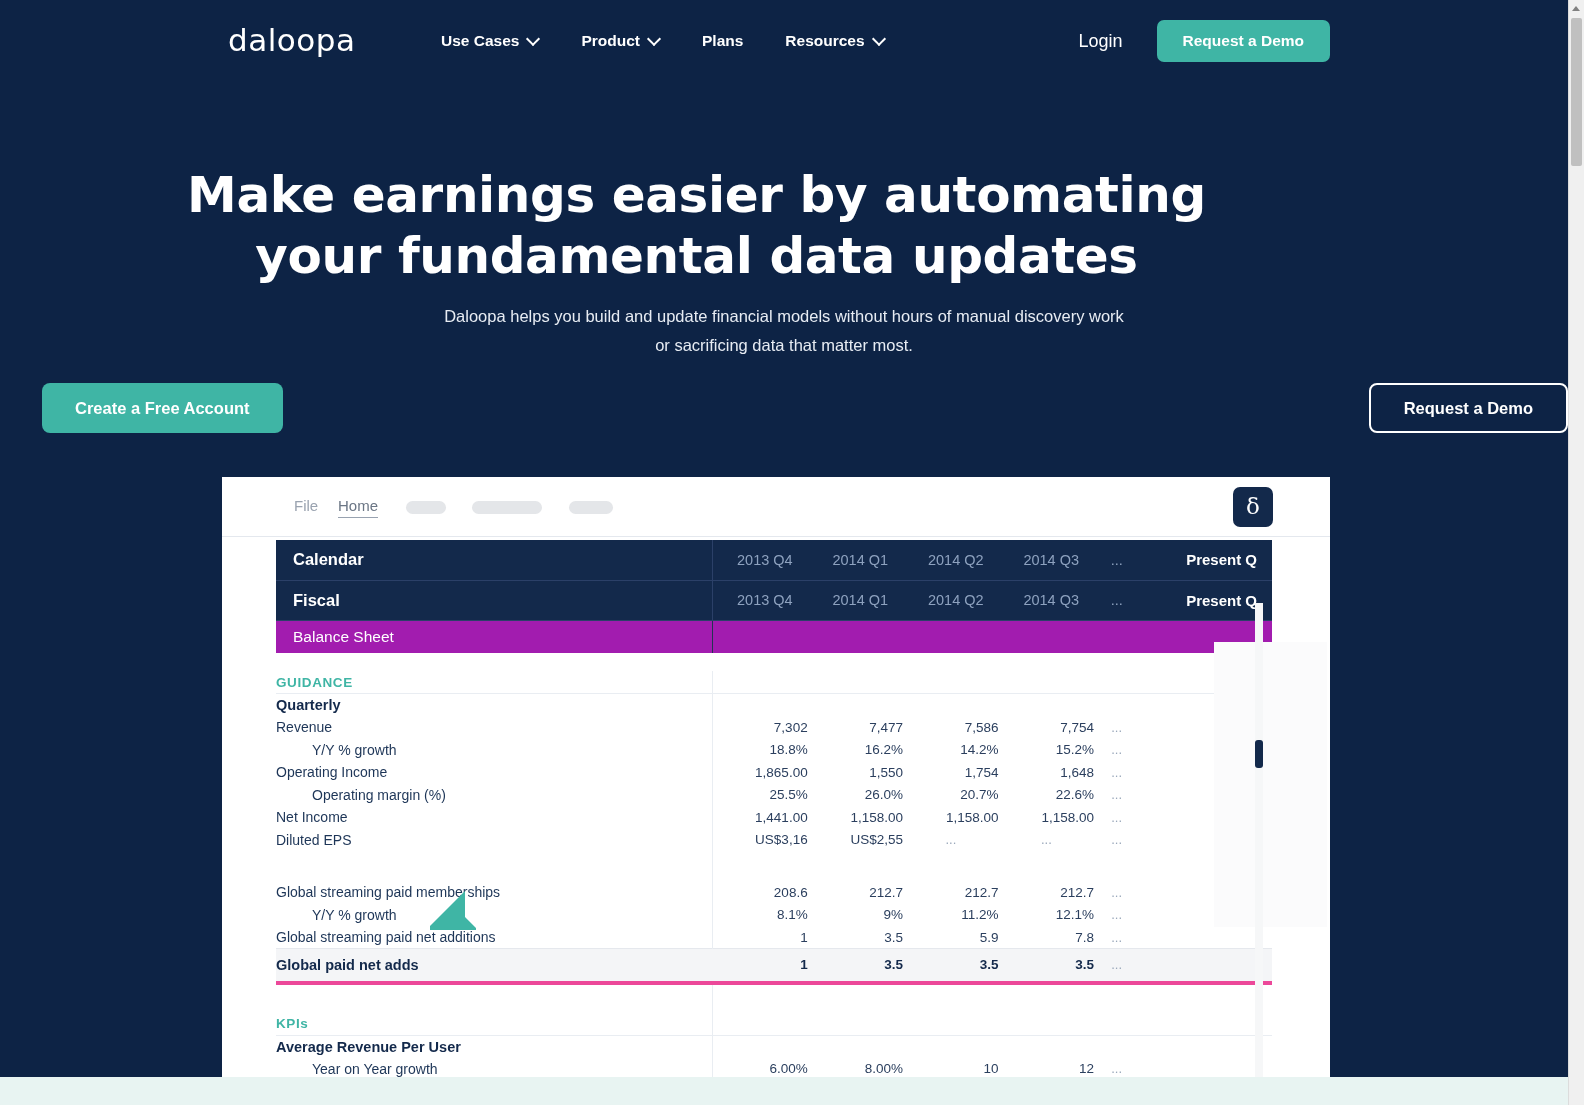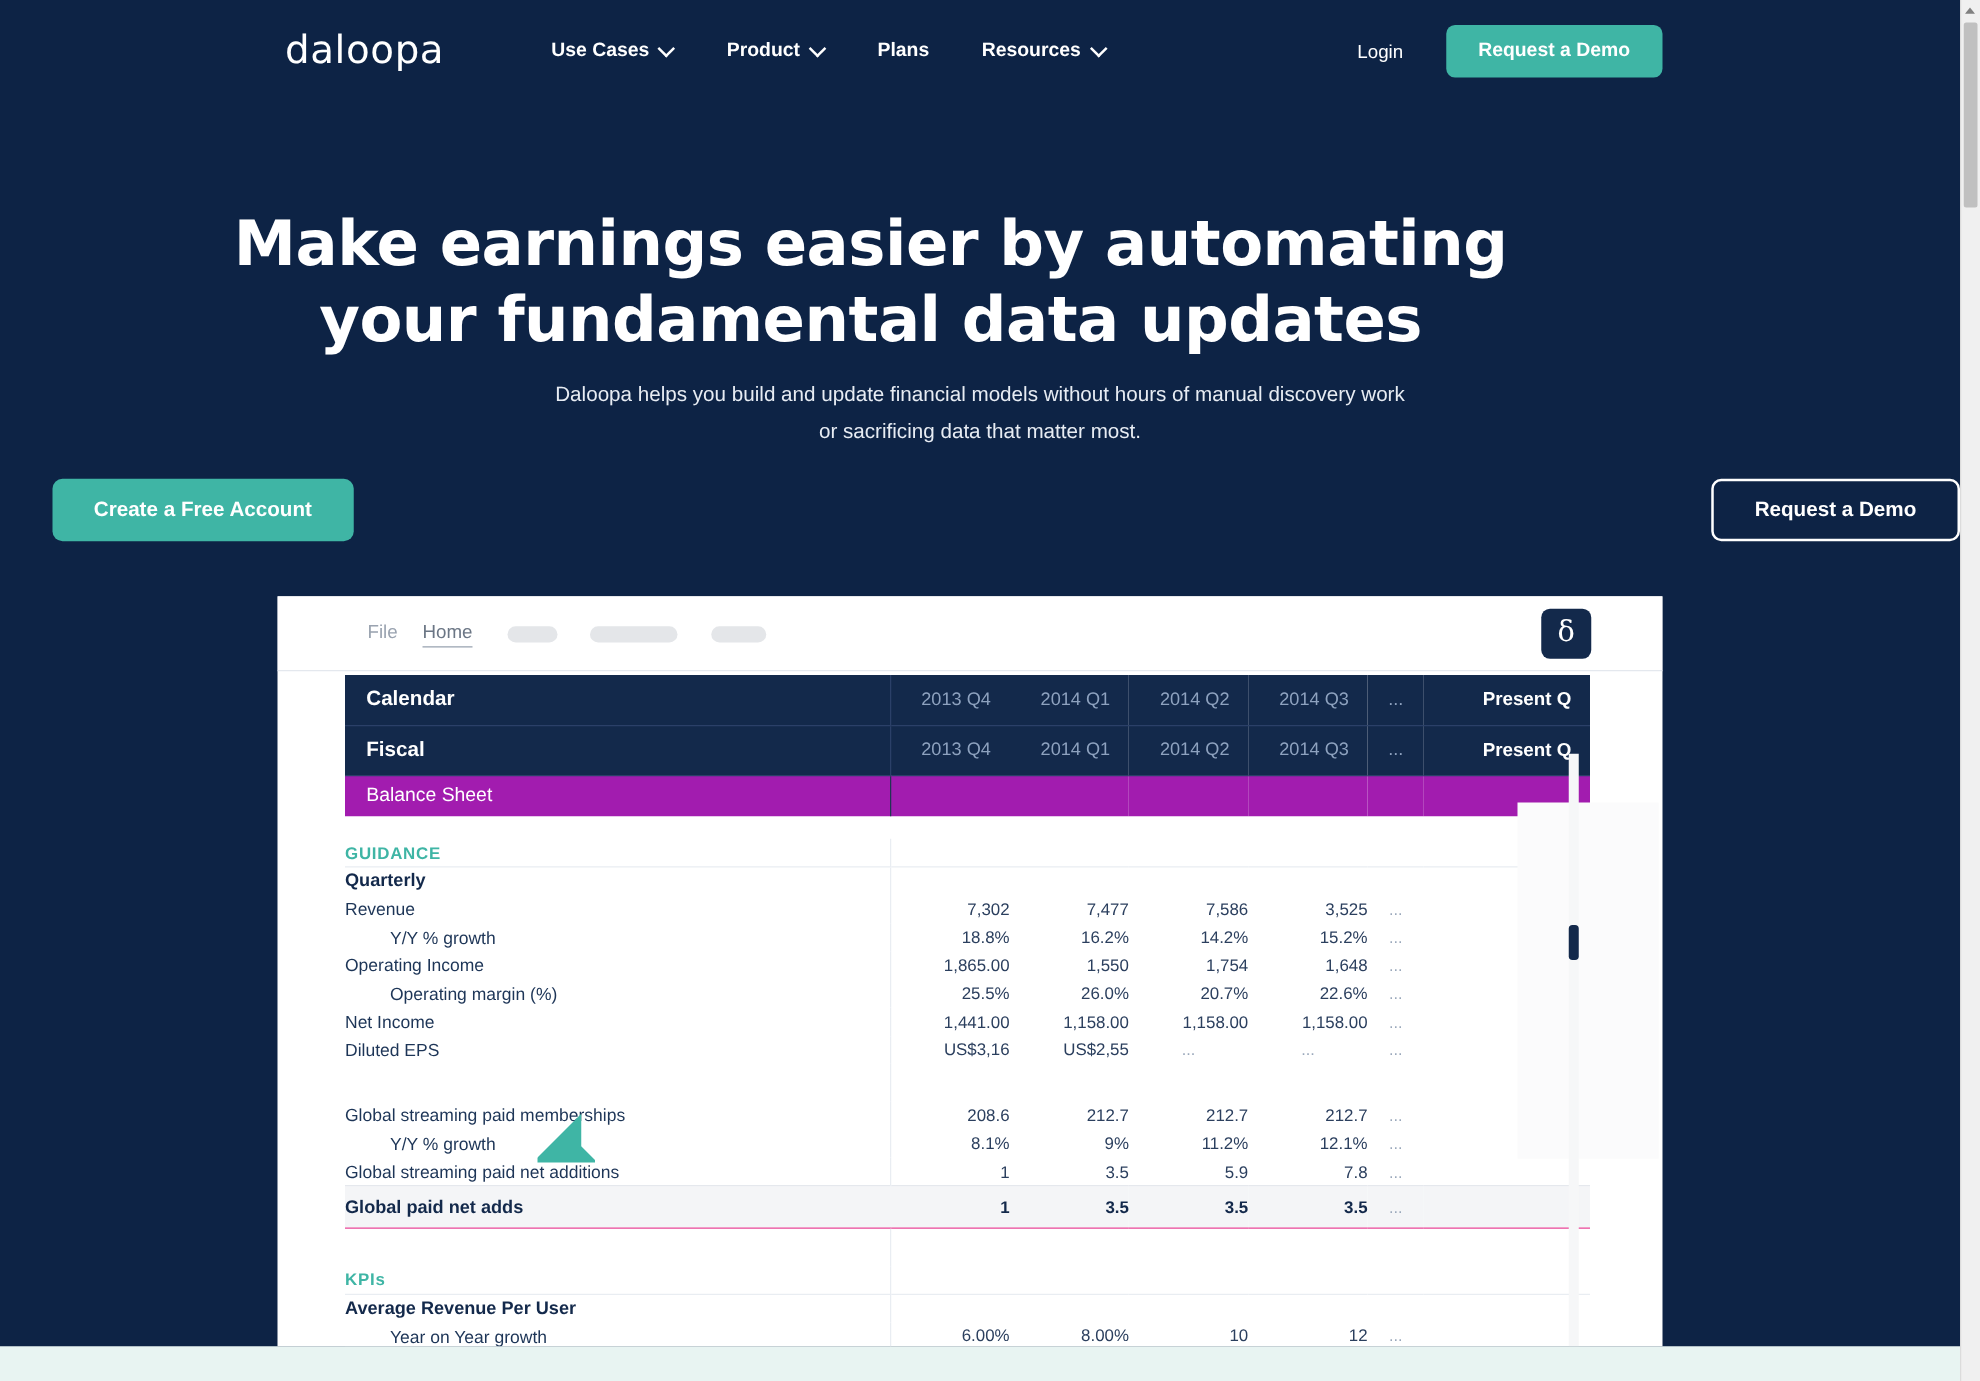--- a/index.html
+++ b/index.html
@@ -52,21 +52,21 @@
     width: 8px; height: 8px;
     border-right: 2px solid #ffffff;
     border-bottom: 2px solid #ffffff;
     transform: rotate(45deg);
   }
   .nav-right {
     position: absolute; right: 238px; top: 20px;
     display: flex; align-items: center; gap: 24px;
   }
   .login-link {
-    color: #ffffff; font-size: 15px; font-weight: 500;
+    color: #ffffff; font-size: 18px; font-weight: 500;
     cursor: pointer; padding: 8px 10px;
   }
   .btn-demo-nav {
     background: #3fb5a5; color: #ffffff;
     font-size: 15.5px; font-weight: 700;
     padding: 12px 26px; border-radius: 7px;
     border: none; cursor: pointer;
     font-family: "Liberation Sans", sans-serif;
     white-space: nowrap;
   }
@@ -166,21 +166,21 @@
   td.lbl { font-size: 14px; color: #1d3557; padding-left: 17px; white-space: nowrap; }
   td.lbl.ind { padding-left: 36px; }
   td.lbl.bold { font-weight: 700; font-size: 14.5px; color: #13294b; }
   td.sect { font-size: 13.5px; font-weight: 700; color: #3fb5a5; padding-left: 17px; letter-spacing: 0.6px; }
   td.val { font-size: 13.5px; color: #2b3f5e; text-align: right; padding-right: 15px; }
   td.val.bold { font-weight: 700; color: #13294b; }
   td.dots { color: #9aa8bb; text-align: center; font-size: 13px; }
   td.vsep { border-left: 1px solid #e9edf2; }
   tr.rule td { border-top: 1px solid #e9edf2; }
   tr.hl { background: #f4f5f7; height: 34px; }
-  tr.hl td { border-top: 1px solid #e5e8ed; border-bottom: 1px solid #ec4899; margin-top: 16px; }
+  tr.hl td { border-top: 1px solid #e5e8ed; border-bottom: 4px solid #ec4899; margin-top: 16px; }
   tr.spacer { height: 18px; }
   tr.spacer-lg { height: 30px; }
   .pres-tint { position: absolute; left: 938px; top: 102px; width: 113px; height: 285px; background: #fbfbfc; pointer-events:none; }
   
   .sheet-scroll {
     position: absolute; right: 9px; top: 63px; width: 8px; bottom: 0;
     background: #f6f7f8;
   }
   .sheet-thumb {
     position: absolute; right: 9px; top: 200px; width: 8px; height: 28px;
@@ -328,21 +328,21 @@
             <td></td>
             <td></td>
             <td></td>
           </tr>
 
           <tr class="r">
             <td class="lbl">Revenue</td>
             <td class="val vsep">7,302</td>
             <td class="val">7,477</td>
             <td class="val">7,586</td>
-            <td class="val">3,525</td>
+            <td class="val">7,754</td>
             <td class="dots">...</td>
             <td></td>
           </tr>
           <tr class="r">
             <td class="lbl ind">Y/Y % growth</td>
             <td class="val vsep">18.8%</td>
             <td class="val">16.2%</td>
             <td class="val">14.2%</td>
             <td class="val">15.2%</td>
             <td class="dots">...</td>

